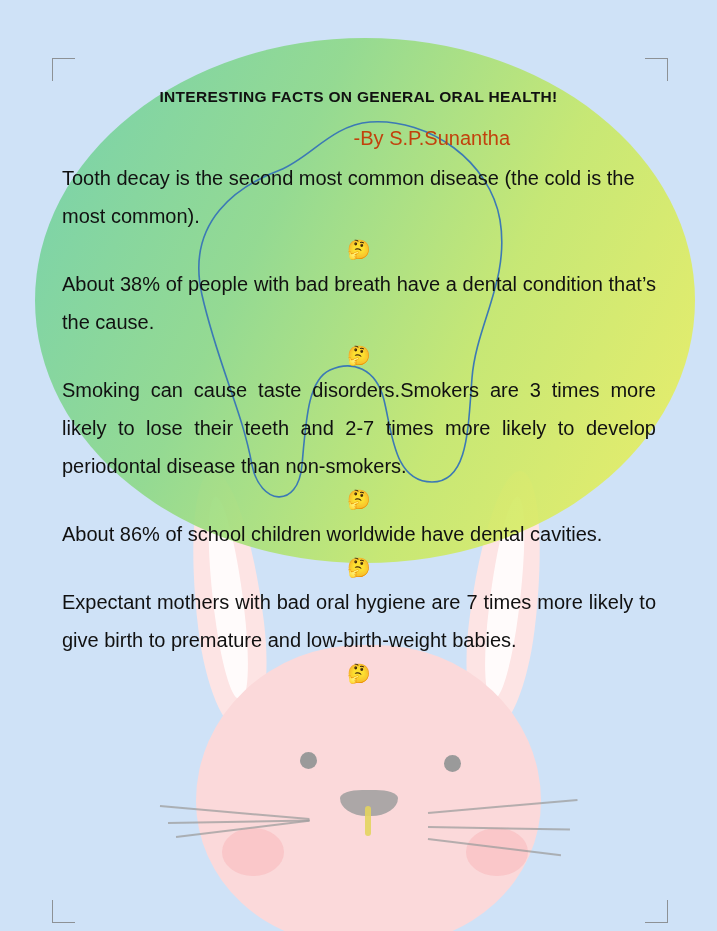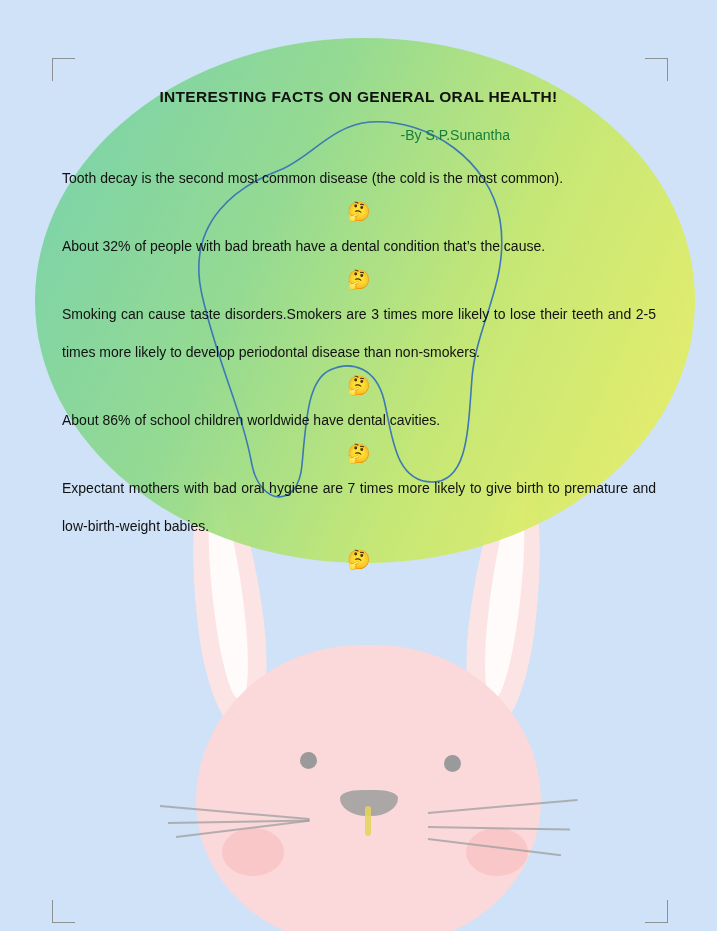--- a/index.html
+++ b/index.html
@@ -167,31 +167,31 @@
     text-align: center;
     font-size: 15.5px;
     font-weight: bold;
     letter-spacing: .3px;
     color: #111;
   }
   .byline {
     position: absolute;
     right: 62px;
     top: 123px;
-    font-size: 14px;
-    color: #15803d;
+    font-size: 20px;
+    color: #c2410c;
   }
   .facts {
     position: absolute;
     left: 62px;
     top: 155px;
     width: 594px;
   }
   .fact {
-    font-size: 14px;
+    font-size: 20px;
     line-height: 38px;
     color: #111;
     text-align: justify;
     text-justify: inter-word;
     margin: 0;
   }
   .fact.first { text-align: left; }
   .emoji {
     font-size: 19px;
     line-height: 30px;
@@ -242,24 +242,24 @@
   <div class="content">
 
     <div class="title">INTERESTING FACTS ON GENERAL ORAL HEALTH!</div>
     <div class="byline">-By S.P.Sunantha</div>
 
     <div class="facts">
 
       <p class="fact first">Tooth decay is the second most common disease (the cold is the most common).</p>
       <p class="emoji">🤔</p>
 
-      <p class="fact">About 32% of people with bad breath have a dental condition that’s the cause.</p>
-      <p class="emoji">🤔</p>
-
-      <p class="fact">Smoking can cause taste disorders.Smokers are 3 times more likely to lose their teeth and 2-5 times more likely to develop periodontal disease than non-smokers.</p>
+      <p class="fact">About 38% of people with bad breath have a dental condition that’s the cause.</p>
+      <p class="emoji">🤔</p>
+
+      <p class="fact">Smoking can cause taste disorders.Smokers are 3 times more likely to lose their teeth and 2-7 times more likely to develop periodontal disease than non-smokers.</p>
       <p class="emoji">🤔</p>
 
       <p class="fact">About 86% of school children worldwide have dental cavities.</p>
       <p class="emoji">🤔</p>
 
       <p class="fact">Expectant mothers with bad oral hygiene are 7 times more likely to give birth to premature and low-birth-weight babies.</p>
       <p class="emoji">🤔</p>
 
     </div>
   </div>

